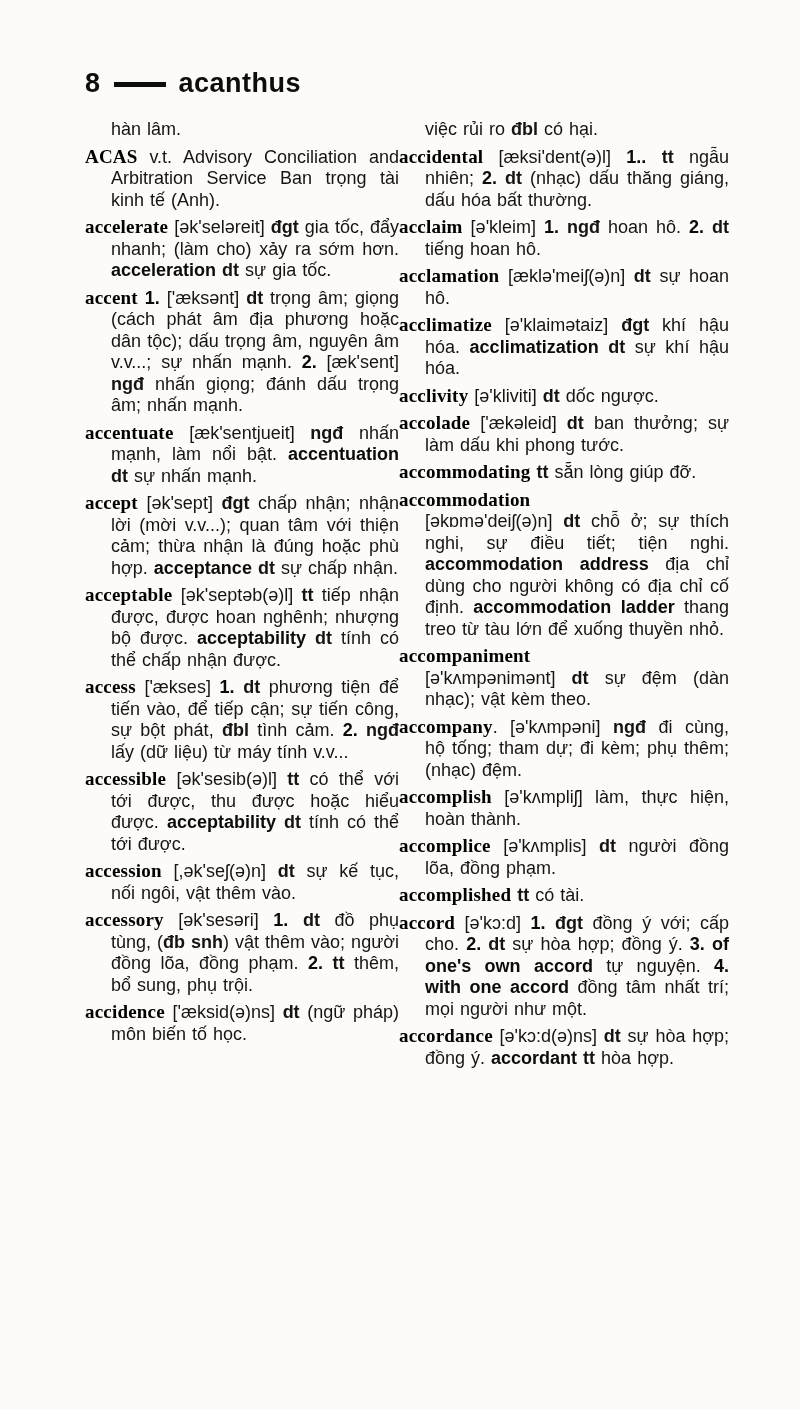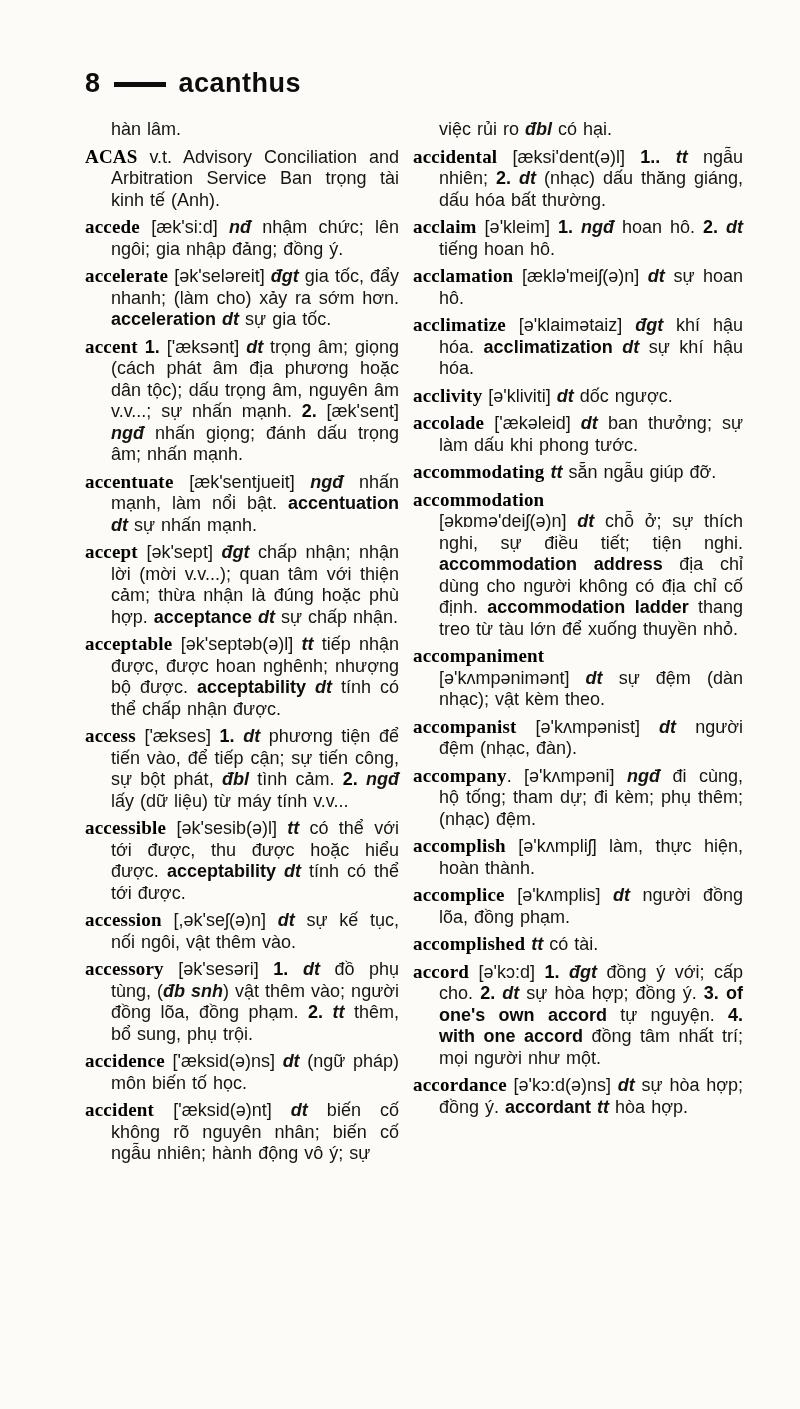--- a/index.html
+++ b/index.html
@@ -28,21 +28,20 @@
   .header-dash {
     display: inline-block;
     width: 52px;
     height: 5px;
     background: #0d0d0d;
     margin: 2px 13px 0 13px;
   }
   .columns {
     display: grid;
     grid-template-columns: 314px 330px;
-    column-gap: 14px;
     margin: 20px 0 0 85px;
   }
   .column { min-width: 0; }
   p.entry {
     margin: 0 0 5px 0;
     font-size: 18px;
     line-height: 21.5px;
     text-align: justify;
     padding-left: 26px;
     text-indent: -26px;
@@ -50,61 +49,58 @@
   }
   p.entry.continuation { text-indent: 0; }
   .s-h {
     font-family: "Liberation Serif", "DejaVu Serif", serif;
     font-weight: 700;
     font-size: 19px;
     color: #000;
     letter-spacing: 0.2px;
   }
   .s-b { font-weight: 700; color: #0b0b0b; }
-  .s-i { font-weight: 700; font-style: italic; }
+  .s-i { font-weight: 700; }
   .s-p { }
 </style>
 </head>
 <body>
 
 <div class="page">
   <header class="page-header">
     <span class="page-number">8</span>
     <span class="header-dash"></span>
     <span class="guide-word">acanthus</span>
   </header>
   <main class="columns">
     <div class="column column-left" id="col-left">
         <p class="entry continuation"><span class="s-p">hàn lâm.</span></p>
         <p class="entry"><span class="s-h">ACAS</span><span class="s-p"> v.t. Advisory Conciliation and Arbitration Service Ban trọng tài kinh tế (Anh).</span></p>
-        <p class="entry"><span class="s-h">accede</span><span class="s-p"> [æk'si:d] </span><span class="s-i">nđ</span><span class="s-p"> nhậm chức; lên ngôi; gia nhập đảng; đồng ý.</span></p>
         <p class="entry"><span class="s-h">accelerate</span><span class="s-p"> [ək'seləreit] </span><span class="s-i">đgt</span><span class="s-p"> gia tốc, đẩy nhanh; (làm cho) xảy ra sớm hơn. </span><span class="s-b">acceleration</span><span class="s-p"> </span><span class="s-i">dt</span><span class="s-p"> sự gia tốc.</span></p>
         <p class="entry"><span class="s-h">accent</span><span class="s-p"> </span><span class="s-b">1.</span><span class="s-p"> ['æksənt] </span><span class="s-i">dt</span><span class="s-p"> trọng âm; giọng (cách phát âm địa phương hoặc dân tộc); dấu trọng âm, nguyên âm v.v...; sự nhấn mạnh. </span><span class="s-b">2.</span><span class="s-p"> [æk'sent] </span><span class="s-i">ngđ</span><span class="s-p"> nhấn giọng; đánh dấu trọng âm; nhấn mạnh.</span></p>
         <p class="entry"><span class="s-h">accentuate</span><span class="s-p"> [æk'sentjueit] </span><span class="s-i">ngđ</span><span class="s-p"> nhấn mạnh, làm nổi bật. </span><span class="s-b">accentuation</span><span class="s-p"> </span><span class="s-i">dt</span><span class="s-p"> sự nhấn mạnh.</span></p>
         <p class="entry"><span class="s-h">accept</span><span class="s-p"> [ək'sept] </span><span class="s-i">đgt</span><span class="s-p"> chấp nhận; nhận lời (mời v.v...); quan tâm với thiện cảm; thừa nhận là đúng hoặc phù hợp. </span><span class="s-b">acceptance</span><span class="s-p"> </span><span class="s-i">dt</span><span class="s-p"> sự chấp nhận.</span></p>
         <p class="entry"><span class="s-h">acceptable</span><span class="s-p"> [ək'septəb(ə)l] </span><span class="s-i">tt</span><span class="s-p"> tiếp nhận được, được hoan nghênh; nhượng bộ được. </span><span class="s-b">acceptability</span><span class="s-p"> </span><span class="s-i">dt</span><span class="s-p"> tính có thể chấp nhận được.</span></p>
         <p class="entry"><span class="s-h">access</span><span class="s-p"> ['ækses] </span><span class="s-b">1.</span><span class="s-p"> </span><span class="s-i">dt</span><span class="s-p"> phương tiện để tiến vào, để tiếp cận; sự tiến công, sự bột phát, </span><span class="s-i">đbl</span><span class="s-p"> tình cảm. </span><span class="s-b">2.</span><span class="s-p"> </span><span class="s-i">ngđ</span><span class="s-p"> lấy (dữ liệu) từ máy tính v.v...</span></p>
         <p class="entry"><span class="s-h">accessible</span><span class="s-p"> [ək'sesib(ə)l] </span><span class="s-i">tt</span><span class="s-p"> có thể với tới được, thu được hoặc hiểu được. </span><span class="s-b">acceptability</span><span class="s-p"> </span><span class="s-i">dt</span><span class="s-p"> tính có thể tới được.</span></p>
         <p class="entry"><span class="s-h">accession</span><span class="s-p"> [,ək'seʃ(ə)n] </span><span class="s-i">dt</span><span class="s-p"> sự kế tục, nối ngôi, vật thêm vào.</span></p>
         <p class="entry"><span class="s-h">accessory</span><span class="s-p"> [ək'sesəri] </span><span class="s-b">1.</span><span class="s-p"> </span><span class="s-i">dt</span><span class="s-p"> đồ phụ tùng, (</span><span class="s-i">đb snh</span><span class="s-p">) vật thêm vào; người đồng lõa, đồng phạm. </span><span class="s-b">2.</span><span class="s-p"> </span><span class="s-i">tt</span><span class="s-p"> thêm, bổ sung, phụ trội.</span></p>
         <p class="entry"><span class="s-h">accidence</span><span class="s-p"> ['æksid(ə)ns] </span><span class="s-i">dt</span><span class="s-p"> (ngữ pháp) môn biến tố học.</span></p>
-        <p class="entry"><span class="s-h">accident</span><span class="s-p"> ['æksid(ə)nt] </span><span class="s-i">dt</span><span class="s-p"> biến cố không rõ nguyên nhân; biến cố ngẫu nhiên; hành động vô ý; sự</span></p>
       </div>
     <div class="column column-right" id="col-right">
         <p class="entry continuation"><span class="s-p">việc rủi ro </span><span class="s-i">đbl</span><span class="s-p"> có hại.</span></p>
         <p class="entry"><span class="s-h">accidental</span><span class="s-p"> [æksi'dent(ə)l] </span><span class="s-b">1..</span><span class="s-p"> </span><span class="s-i">tt</span><span class="s-p"> ngẫu nhiên; </span><span class="s-b">2.</span><span class="s-p"> </span><span class="s-i">dt</span><span class="s-p"> (nhạc) dấu thăng giáng, dấu hóa bất thường.</span></p>
         <p class="entry"><span class="s-h">acclaim</span><span class="s-p"> [ə'kleim] </span><span class="s-b">1.</span><span class="s-p"> </span><span class="s-i">ngđ</span><span class="s-p"> hoan hô. </span><span class="s-b">2.</span><span class="s-p"> </span><span class="s-i">dt</span><span class="s-p"> tiếng hoan hô.</span></p>
         <p class="entry"><span class="s-h">acclamation</span><span class="s-p"> [æklə'meiʃ(ə)n] </span><span class="s-i">dt</span><span class="s-p"> sự hoan hô.</span></p>
         <p class="entry"><span class="s-h">acclimatize</span><span class="s-p"> [ə'klaimətaiz] </span><span class="s-i">đgt</span><span class="s-p"> khí hậu hóa. </span><span class="s-b">acclimatization</span><span class="s-p"> </span><span class="s-i">dt</span><span class="s-p"> sự khí hậu hóa.</span></p>
         <p class="entry"><span class="s-h">acclivity</span><span class="s-p"> [ə'kliviti] </span><span class="s-i">dt</span><span class="s-p"> dốc ngược.</span></p>
         <p class="entry"><span class="s-h">accolade</span><span class="s-p"> ['ækəleid] </span><span class="s-i">dt</span><span class="s-p"> ban thưởng; sự làm dấu khi phong tước.</span></p>
-        <p class="entry"><span class="s-h">accommodating</span><span class="s-p"> </span><span class="s-i">tt</span><span class="s-p"> sẵn ngẫu giúp đỡ.</span></p>
+        <p class="entry"><span class="s-h">accommodating</span><span class="s-p"> </span><span class="s-i">tt</span><span class="s-p"> sẵn lòng giúp đỡ.</span></p>
         <p class="entry"><span class="s-h">accommodation</span><br><span class="s-p">[əkɒmə'deiʃ(ə)n] </span><span class="s-i">dt</span><span class="s-p"> chỗ ở; sự thích nghi, sự điều tiết; tiện nghi. </span><span class="s-b">accommodation address</span><span class="s-p"> địa chỉ dùng cho người không có địa chỉ cố định. </span><span class="s-b">accommodation ladder</span><span class="s-p"> thang treo từ tàu lớn để xuống thuyền nhỏ.</span></p>
         <p class="entry"><span class="s-h">accompaniment</span><br><span class="s-p">[ə'kʌmpənimənt] </span><span class="s-i">dt</span><span class="s-p"> sự đệm (dàn nhạc); vật kèm theo.</span></p>
-        <p class="entry"><span class="s-h">accompanist</span><span class="s-p"> [ə'kʌmpənist] </span><span class="s-i">dt</span><span class="s-p"> người đệm (nhạc, đàn).</span></p>
         <p class="entry"><span class="s-h">accompany</span><span class="s-p">. [ə'kʌmpəni] </span><span class="s-i">ngđ</span><span class="s-p"> đi cùng, hộ tống; tham dự; đi kèm; phụ thêm; (nhạc) đệm.</span></p>
         <p class="entry"><span class="s-h">accomplish</span><span class="s-p"> [ə'kʌmpliʃ] làm, thực hiện, hoàn thành.</span></p>
         <p class="entry"><span class="s-h">accomplice</span><span class="s-p"> [ə'kʌmplis] </span><span class="s-i">dt</span><span class="s-p"> người đồng lõa, đồng phạm.</span></p>
         <p class="entry"><span class="s-h">accomplished</span><span class="s-p"> </span><span class="s-i">tt</span><span class="s-p"> có tài.</span></p>
         <p class="entry"><span class="s-h">accord</span><span class="s-p"> [ə'kɔ:d] </span><span class="s-b">1.</span><span class="s-p"> </span><span class="s-i">đgt</span><span class="s-p"> đồng ý với; cấp cho. </span><span class="s-b">2.</span><span class="s-p"> </span><span class="s-i">dt</span><span class="s-p"> sự hòa hợp; đồng ý. </span><span class="s-b">3. of one's own accord</span><span class="s-p"> tự nguyện. </span><span class="s-b">4. with one accord</span><span class="s-p"> đồng tâm nhất trí; mọi người như một.</span></p>
         <p class="entry"><span class="s-h">accordance</span><span class="s-p"> [ə'kɔ:d(ə)ns] </span><span class="s-i">dt</span><span class="s-p"> sự hòa hợp; đồng ý. </span><span class="s-b">accordant</span><span class="s-p"> </span><span class="s-i">tt</span><span class="s-p"> hòa hợp.</span></p>
       </div>
   </main>
 </div>
 

